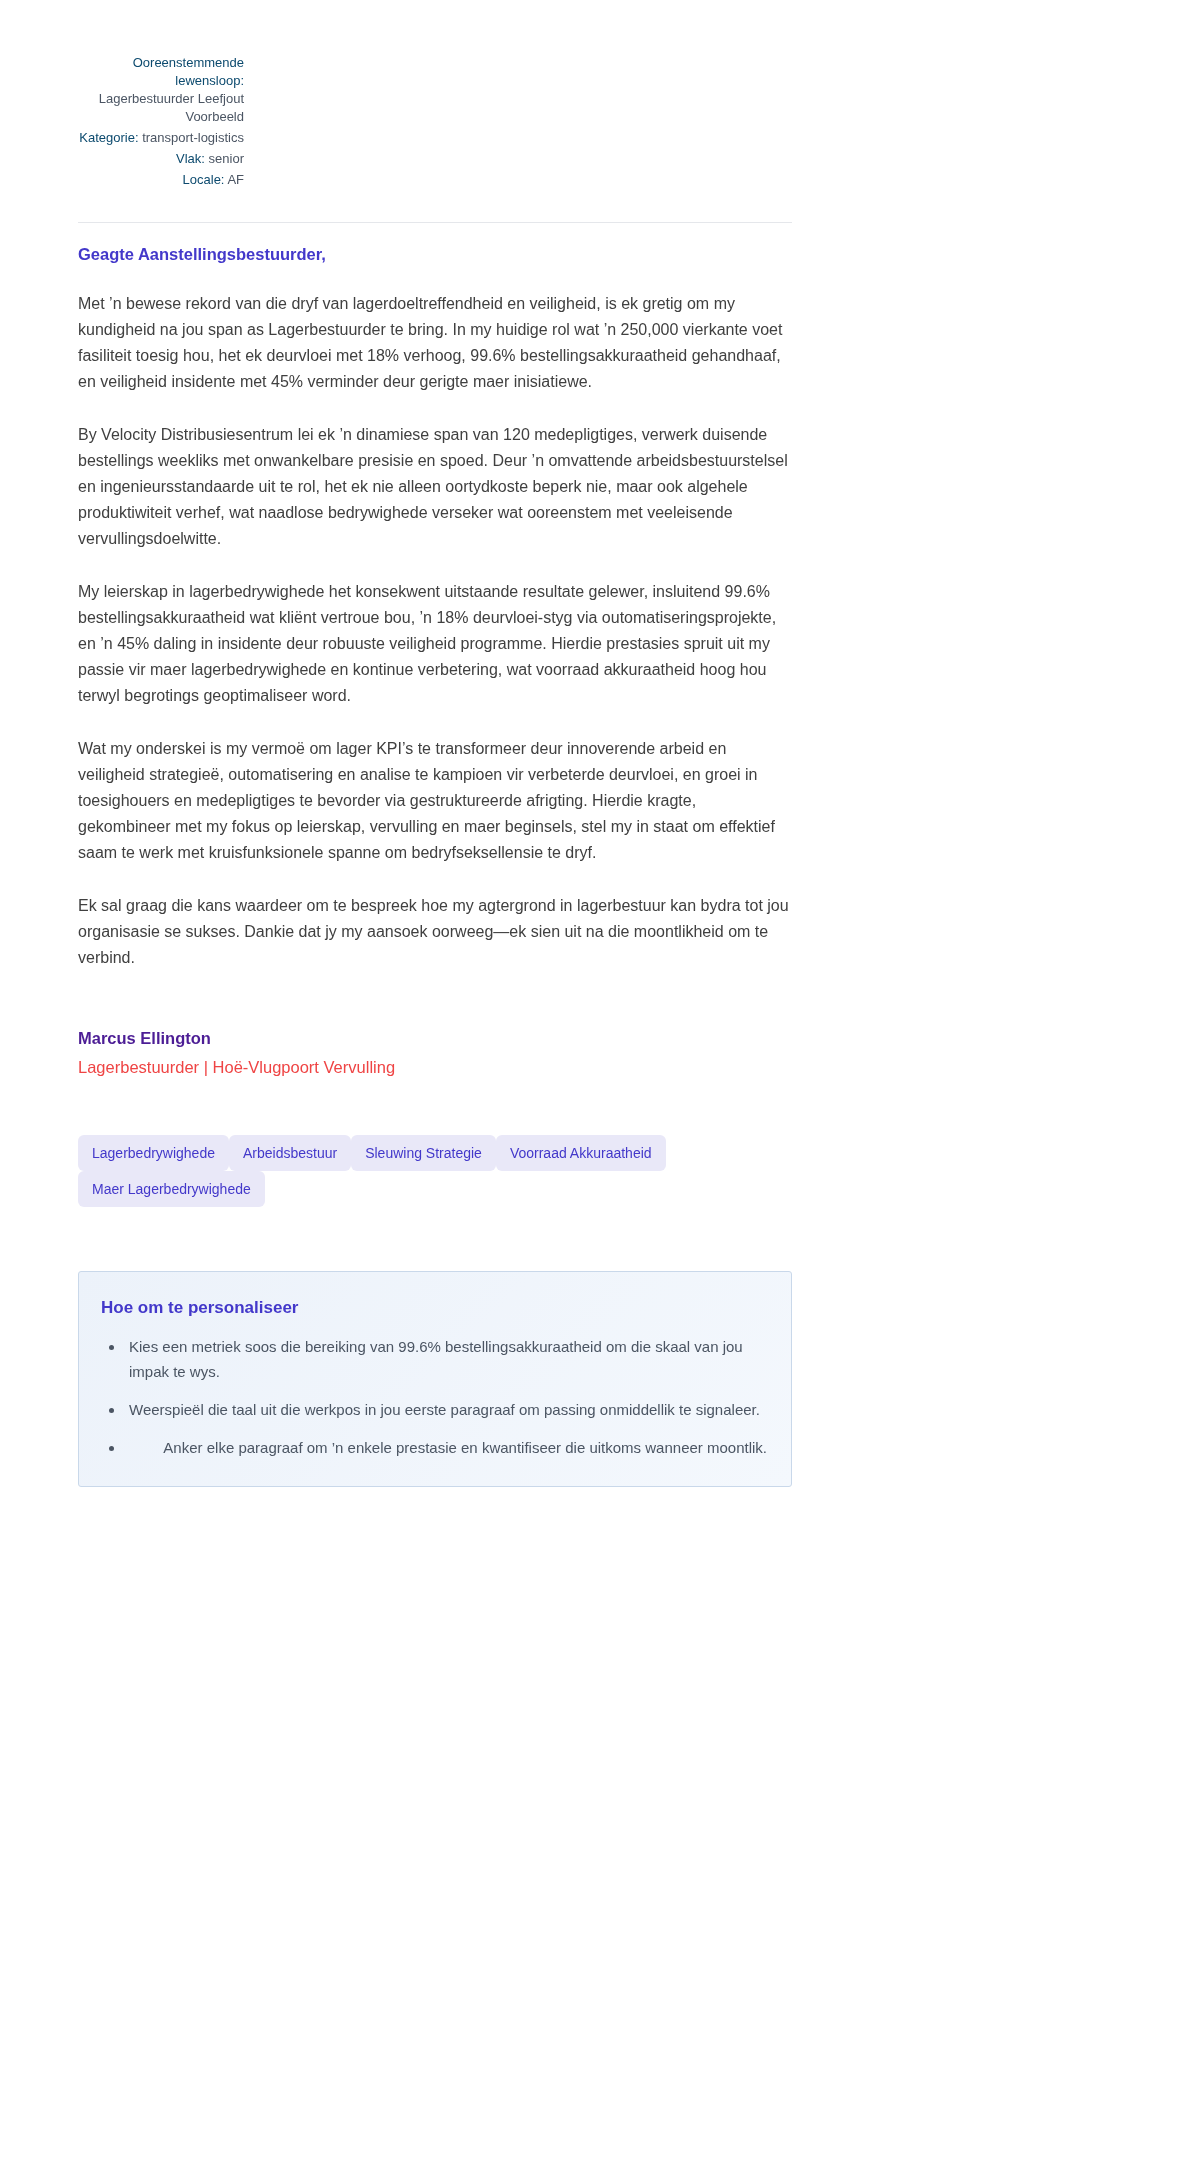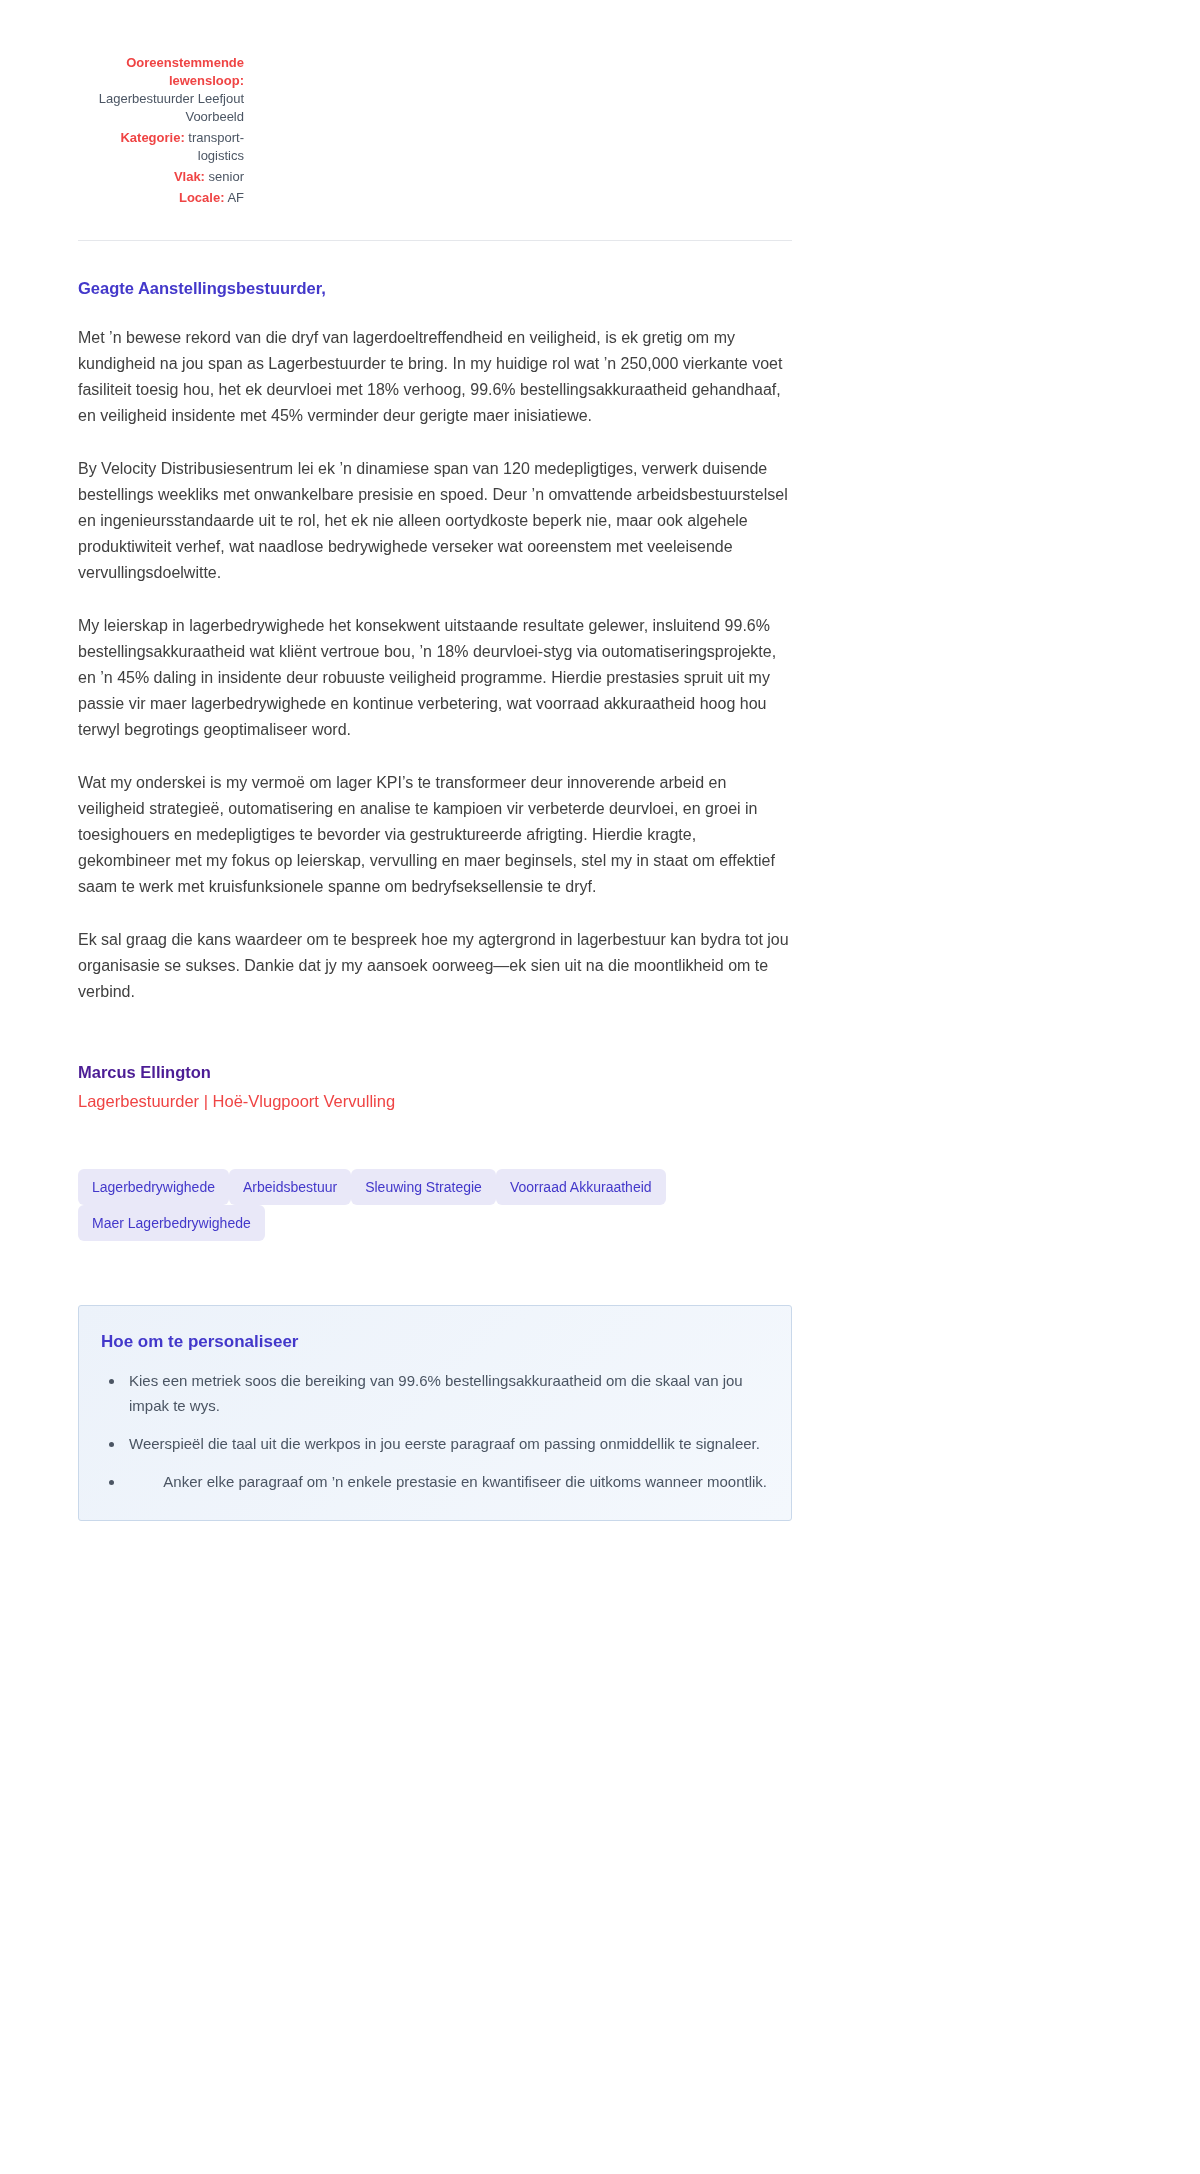--- a/index.html
+++ b/index.html
@@ -37,31 +37,31 @@
   .meta {
     width: 166px;
     flex-shrink: 0;
     text-align: right;
     font-size: 13px;
     line-height: 1.38;
     color: #4b5563;
     padding-top: 4px;
   }
   .meta-row { margin-bottom: 3px; }
-  .meta-row strong { color: #ef4444; font-weight: 700; }
+  .meta-row strong { color: #0c4a6e; font-weight: 400; }
 
   .divider {
     border: none;
     border-top: 1px solid #e5e7eb;
     margin-top: 30px;
   }
 
   
   .greeting {
-    margin-top: 38px;
+    margin-top: 22px;
     color: #4338ca;
     font-weight: 700;
     font-size: 16.5px;
   }
   .para {
     margin-top: 27px;
     font-size: 16px;
     line-height: 26px;
     color: #404040;
   }

